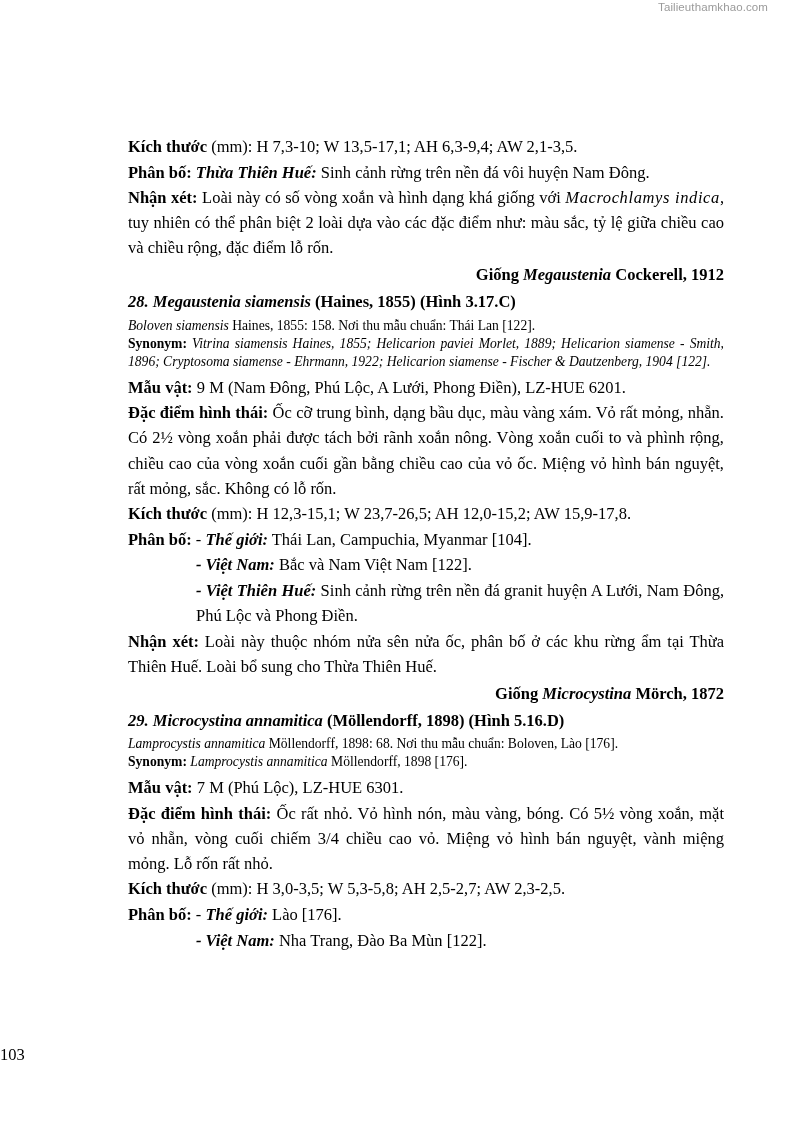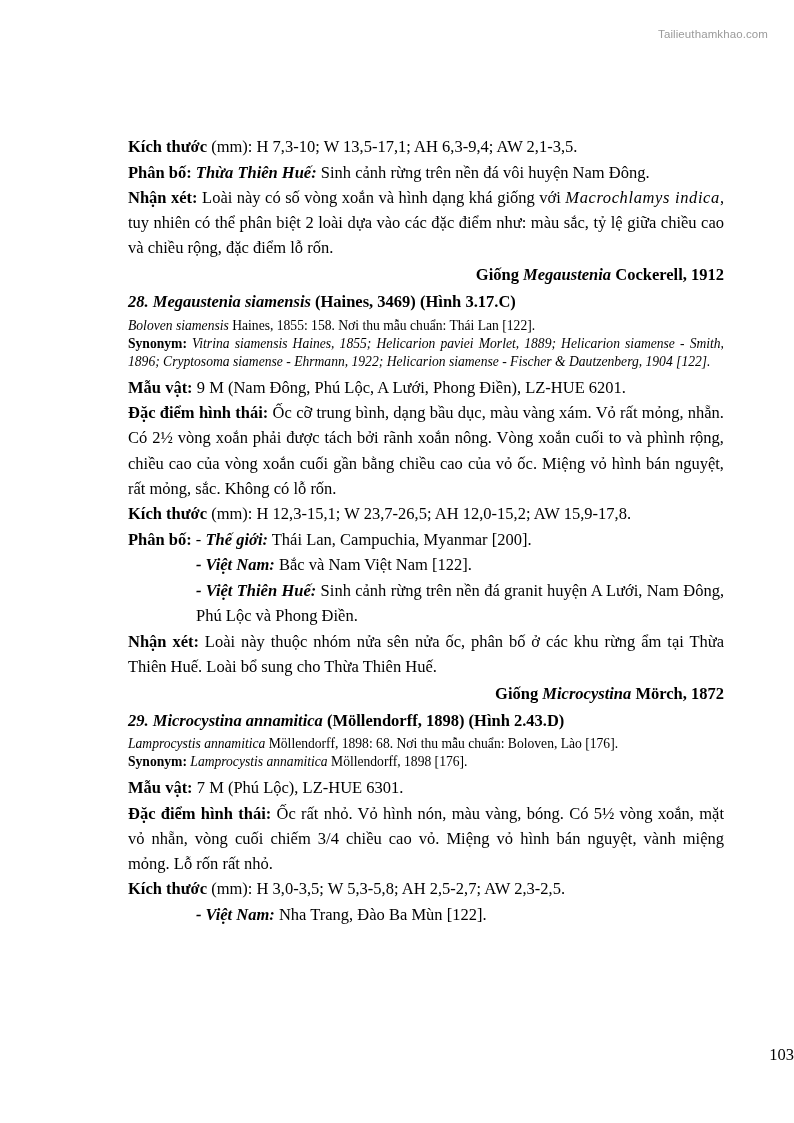--- a/index.html
+++ b/index.html
@@ -10,21 +10,21 @@
   body {
     width: 794px;
     height: 1123px;
     font-family: "Liberation Serif", serif;
     color: #000000;
     position: relative;
     overflow: hidden;
   }
   .watermark {
     position: absolute;
-    top: 28px;
+    top: 1px;
     right: 26px;
     font-family: "Liberation Sans", sans-serif;
     font-size: 11.5px;
     color: #9a9a9a;
     letter-spacing: 0.1px;
   }
   .page {
     position: absolute;
     left: 0;
     top: 0;
@@ -65,78 +65,79 @@
   }
   .indent-dash {
     padding-left: 68px;
   }
   .spacer-sm { height: 3px; }
   .page-number {
     position: absolute;
     bottom: 58px;
     left: 0;
     width: 794px;
-    text-align: right;
+    text-align: left;
     font-size: 16.5px;
   }
   .sp { letter-spacing: 0.6px; }
 </style>
 </head>
 <body>
 
 <div class="watermark">Tailieuthamkhao.com</div>
 
 <div class="page">
   <div class="body-text">
 
     <p><span class="b">Kích thước</span><span> (mm): H 7,3-10; W 13,5-17,1; AH 6,3-9,4; AW 2,1-3,5.</span></p>
 
     <p><span class="b">Phân bố:</span><span class="bi"> Thừa Thiên Huế:</span><span> Sinh cảnh rừng trên nền đá vôi huyện Nam Đông.</span></p>
 
     <p><span class="b">Nhận xét:</span><span> Loài này có số vòng xoắn và hình dạng khá giống với </span><span class="i sp">Macrochlamys indica</span><span>, tuy nhiên có thể phân biệt 2 loài dựa vào các đặc điểm như: màu sắc, tỷ lệ giữa chiều cao và chiều rộng, đặc điểm lỗ rốn.</span></p>
 
     <p class="heading-genus"><span>Giống </span><span class="i">Megaustenia</span><span> Cockerell, 1912</span></p>
 
-    <p class="species-heading"><span class="bi">28. Megaustenia siamensis</span><span class="b"> (Haines, 3469)</span><span> (Hình 3.17.C)</span></p>
+    <p class="species-heading"><span class="bi">28. Megaustenia siamensis</span><span class="b"> (Haines, 1855)</span><span> (Hình 3.17.C)</span></p>
 
     <p class="small"><span class="i">Boloven siamensis</span><span> Haines, 1855: 158. Nơi thu mẫu chuẩn: Thái Lan [122].</span></p>
 
     <p class="small"><span class="b">Synonym:</span><span class="i"> Vitrina siamensis Haines, 1855; Helicarion paviei Morlet, 1889; Helicarion siamense - Smith, 1896; Cryptosoma siamense - Ehrmann, 1922; Helicarion siamense - Fischer &amp; Dautzenberg, 1904 [122].</span></p>
 
     <div class="spacer-sm"></div>
 
     <p><span class="b">Mẫu vật:</span><span> 9 M (Nam Đông, Phú Lộc, A Lưới, Phong Điền), LZ-HUE 6201.</span></p>
 
     <p><span class="b">Đặc điểm hình thái:</span><span> Ốc cỡ trung bình, dạng bầu dục, màu vàng xám. Vỏ rất mỏng, nhẵn. Có 2½ vòng xoắn phải được tách bởi rãnh xoắn nông. Vòng xoắn cuối to và phình rộng, chiều cao của vòng xoắn cuối gần bằng chiều cao của vỏ ốc. Miệng vỏ hình bán nguyệt, rất mỏng, sắc. Không có lỗ rốn.</span></p>
 
     <p><span class="b">Kích thước</span><span> (mm): H 12,3-15,1; W 23,7-26,5; AH 12,0-15,2; AW 15,9-17,8.</span></p>
 
-    <p><span class="b">Phân bố:</span><span> - </span><span class="bi">Thế giới:</span><span> Thái Lan, Campuchia, Myanmar [200].</span></p>
+    <p><span class="b">Phân bố:</span><span> - </span><span class="bi">Thế giới:</span><span> Thái Lan, Campuchia, Myanmar [104].</span></p>
 
     <p class="indent-dash"><span class="bi">- Việt Nam:</span><span> Bắc và Nam Việt Nam [122].</span></p>
 
     <p class="indent-dash"><span class="bi">- Việt Thiên Huế:</span><span> Sinh cảnh rừng trên nền đá granit huyện A Lưới, Nam Đông, Phú Lộc và Phong Điền.</span></p>
 
     <p><span class="b">Nhận xét:</span><span> Loài này thuộc nhóm nửa sên nửa ốc, phân bố ở các khu rừng ẩm tại Thừa Thiên Huế. Loài bổ sung cho Thừa Thiên Huế.</span></p>
 
     <p class="heading-genus"><span>Giống </span><span class="i">Microcystina</span><span> Mörch, 1872</span></p>
 
-    <p class="species-heading"><span class="bi">29. Microcystina annamitica</span><span class="b"> (Möllendorff, 1898)</span><span> (Hình 2.43.D)</span></p>
+    <p class="species-heading"><span class="bi">29. Microcystina annamitica</span><span class="b"> (Möllendorff, 1898)</span><span> (Hình 5.16.D)</span></p>
 
     <p class="small"><span class="i">Lamprocystis annamitica</span><span> Möllendorff, 1898: 68. Nơi thu mẫu chuẩn: Boloven, Lào [176].</span></p>
 
     <p class="small"><span class="b">Synonym:</span><span class="i"> Lamprocystis annamitica</span><span> Möllendorff, 1898 [176].</span></p>
 
     <div class="spacer-sm"></div>
 
     <p><span class="b">Mẫu vật:</span><span> 7 M (Phú Lộc), LZ-HUE 6301.</span></p>
 
     <p><span class="b">Đặc điểm hình thái:</span><span> Ốc rất nhỏ. Vỏ hình nón, màu vàng, bóng. Có 5½ vòng xoắn, mặt vỏ nhẵn, vòng cuối chiếm 3/4 chiều cao vỏ. Miệng vỏ hình bán nguyệt, vành miệng mỏng. Lỗ rốn rất nhỏ.</span></p>
 
     <p><span class="b">Kích thước</span><span> (mm): H 3,0-3,5; W 5,3-5,8; AH 2,5-2,7; AW 2,3-2,5.</span></p>
 
+    <p><span class="b">Phân bố:</span><span> - </span><span class="bi">Thế giới:</span><span> Lào [176].</span></p>
 
     <p class="indent-dash"><span class="bi">- Việt Nam:</span><span> Nha Trang, Đào Ba Mùn [122].</span></p>
 
   </div>
 </div>
 
 <div class="page-number">103</div>
 
 </body></html>

